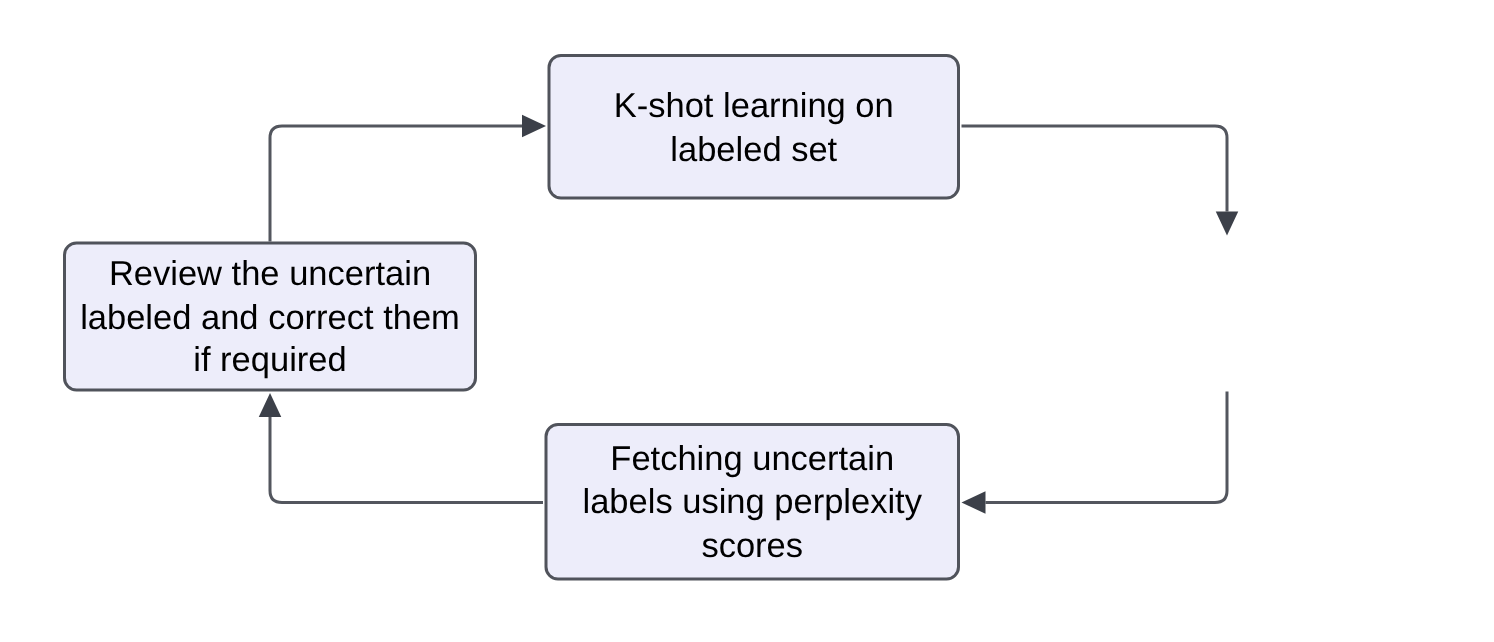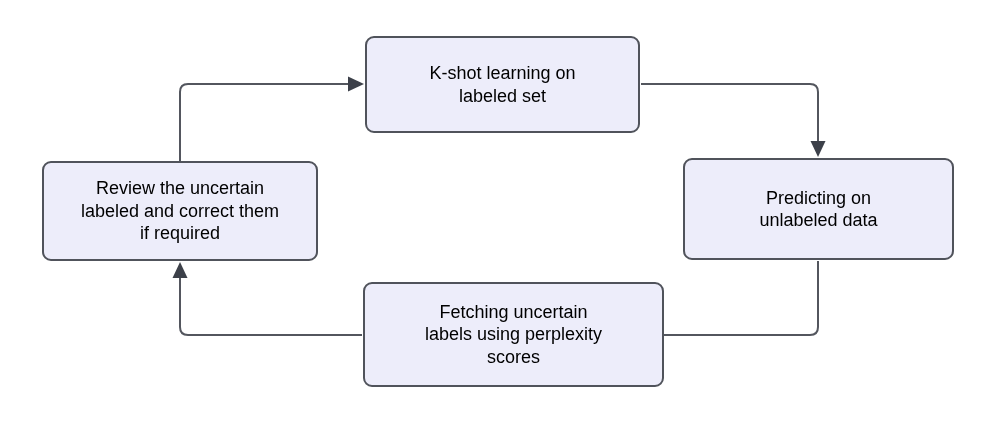--- a/index.html
+++ b/index.html
@@ -36,28 +36,28 @@
     position: absolute;
     box-sizing: border-box;
     background: #ededfa;
     border: 2px solid #50535b;
     border-radius: 9px;
     display: flex;
     align-items: center;
     justify-content: center;
     text-align: center;
     color: #000000;
-    font-size: 18px;
+    font-size: 23px;
     line-height: 1.25;
     white-space: pre-line;
     padding: 0 4px;
   }
   .node-kshot   { left: 365px; top: 36px;  width: 275px; height: 97px;  }
   .node-predict { left: 683px; top: 158px; width: 271px; height: 102px; }
-  .node-fetch   { left: 363px; top: 282px; width: 301px; height: 105px; }
+  .node-fetch   { left: 363px; top: 282px; width: 277px; height: 105px; }
   .node-review  { left: 42px;  top: 161px; width: 276px; height: 100px; }
 </style>
 </head>
 <body>
 
 <div class="canvas">
 
   <svg class="connector-layer" viewBox="0 0 996 428" xmlns="http://www.w3.org/2000/svg">
 
     <g>
@@ -79,24 +79,20 @@
       <path class="conn" d="M 362 335 H 188 Q 180 335 180 327 V 278"></path>
       <polygon class="head" points="180,262 172.5,278 187.5,278"></polygon>
     </g>
   </svg>
 
   <div class="node node-kshot">
     <span>K-shot learning on
 labeled set</span>
   </div>
 
-  <div class="node node-predict">
-    <span>Predicting on
-unlabeled data</span>
-  </div>
 
   <div class="node node-fetch">
     <span>Fetching uncertain
 labels using perplexity
 scores</span>
   </div>
 
   <div class="node node-review">
     <span>Review the uncertain
 labeled and correct them

